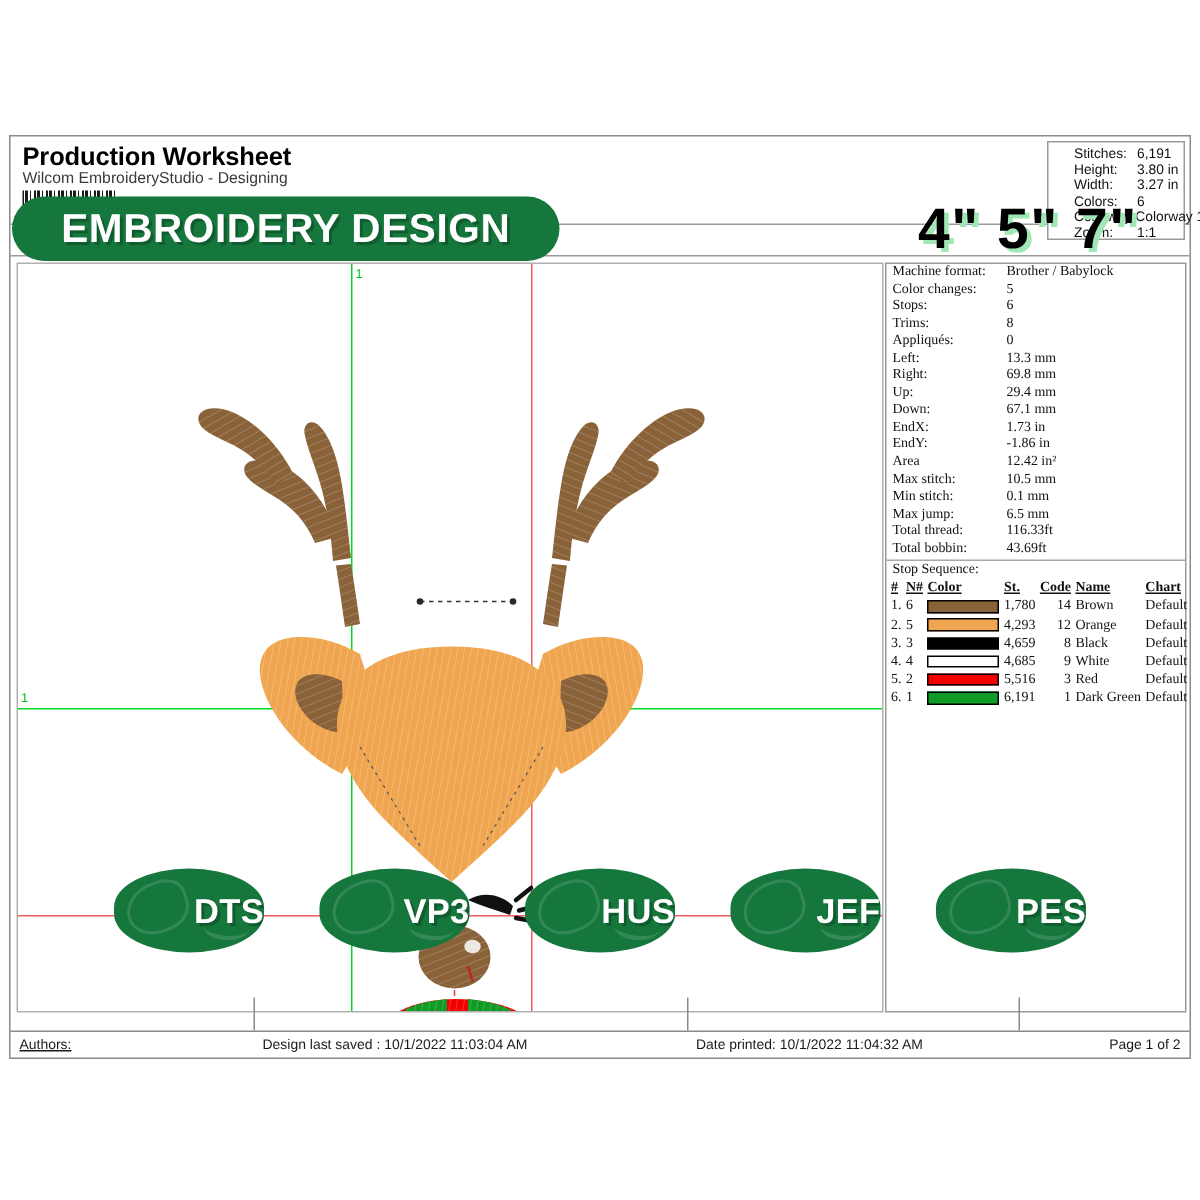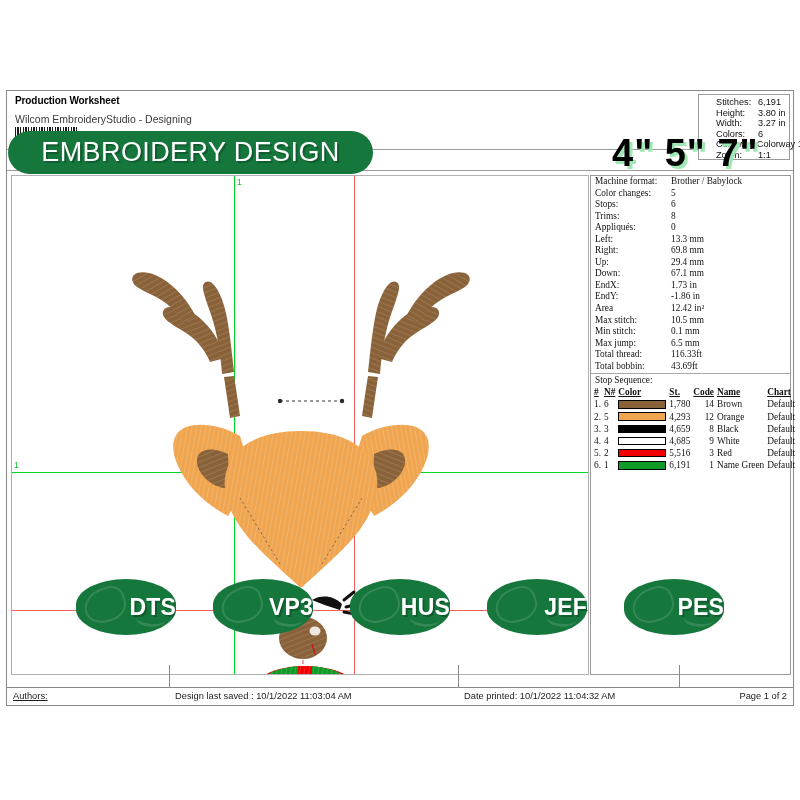--- a/index.html
+++ b/index.html
@@ -22,21 +22,21 @@
     position: absolute;
     left: 6px; top: 90px;
     width: 788px; height: 616px;
     background: #ffffff;
     border: 1px solid #8a8a8a;
   }
 
   
   .ws-title {
     position: absolute; left: 8px; top: 4px;
-    font-size: 10px; font-weight: bold; color: #000;
+    font-size: 17px; font-weight: bold; color: #000;
     letter-spacing: -0.1px;
   }
   .ws-sub {
     position: absolute; left: 8px; top: 22px;
     font-size: 10.5px; color: #3a3a3a;
   }
   .barcode {
     position: absolute; left: 8px; top: 36px;
     width: 62px; height: 20px;
     background: repeating-linear-gradient(
@@ -171,21 +171,21 @@
   
   .banner {
     position: absolute;
     left: 8px; top: 131px;
     width: 365px; height: 43px;
     background: #16773d;
     border-radius: 22px;
     display: flex; align-items: center; justify-content: center;
   }
   .banner span {
-    font-size: 27px; font-weight: normal; color: #ffffff;
+    font-size: 27px; font-weight: bold; color: #ffffff;
     letter-spacing: 0.4px;
     text-shadow: 2px 2px 0 rgba(0,0,0,0.22);
     font-family: "Liberation Sans", sans-serif;
   }
 
   
   .sizemark {
     position: absolute;
     left: 612px; top: 132px;
     font-size: 38px; font-weight: bold; color: #000000;
@@ -584,21 +584,21 @@
             <td class="c-chart">Default</td>
           </tr>
           <tr>
             <td class="c-idx">6.</td>
             <td class="c-n">1</td>
             <td class="c-sw">
               <span class="swatch" style="background:#109b26;"></span>
             </td>
             <td class="c-st">6,191</td>
             <td class="c-code">1</td>
-            <td class="c-name">Name Green</td>
+            <td class="c-name">Dark Green</td>
             <td class="c-chart">Default</td>
           </tr>
         </tbody>
       </table>
     </div>
 
     <div class="vsep" style="left:162px; bottom:18px; height:22px;"></div>
     <div class="vsep" style="left:451px; bottom:18px; height:22px;"></div>
     <div class="vsep" style="left:672px; bottom:18px; height:22px;"></div>
 

